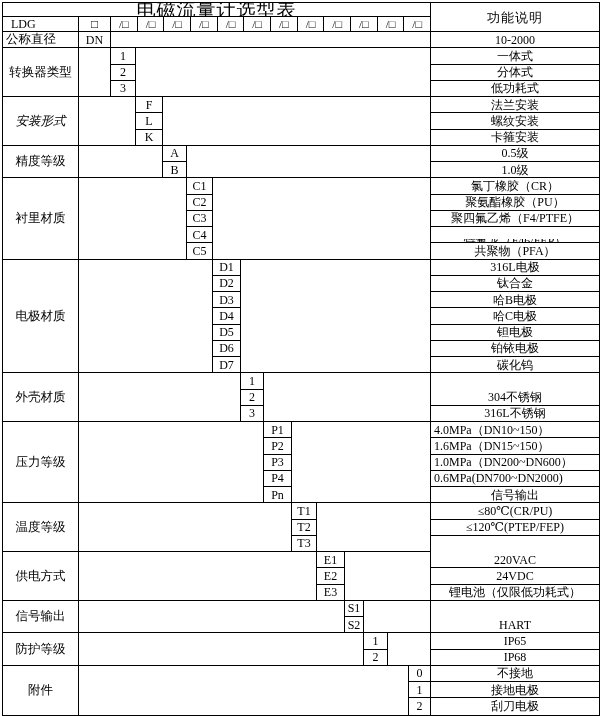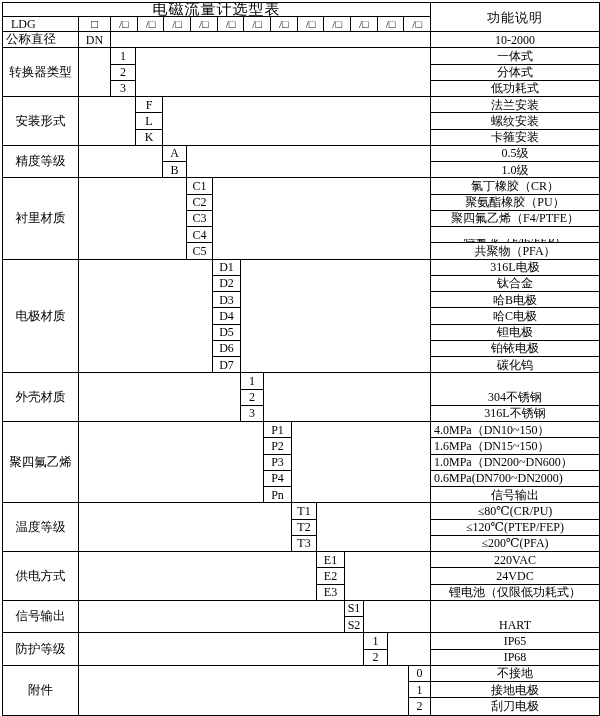--- a/index.html
+++ b/index.html
@@ -23,21 +23,21 @@
     font-size:12px;
     line-height:1;
     white-space:nowrap;
     overflow:hidden;
     color:#000;
   }
   .noR{border-right:none;}
   .noB{border-bottom:none;}
   .left{justify-content:flex-start;padding-left:3px;}
   .ldg{justify-content:flex-start;padding-left:8px;}
-  .title{font-size:15px;letter-spacing:1px;}
+  .title{font-size:19px;letter-spacing:1px;}
   .fn-header{border-right:none;font-size:13px;letter-spacing:1px;}
   .strip{padding:0;align-items:stretch;}
   .slot{
     flex:1 1 0;
     border-right:1px solid #000;
     display:flex;align-items:center;justify-content:center;
     font-size:11px;color:#000;
   }
   .slot:last-child{border-right:none;}
   .code{font-size:12px;}
@@ -72,21 +72,21 @@
     <div class="cell desc noR" style="grid-area: 3 / 16;">10-2000</div>
     <div class="cell label" style="grid-area: 4 / 1 / 7;">转换器类型</div>
     <div class="cell blank" style="grid-area: 4 / 2 / 7 / 3;"></div>
     <div class="cell code" style="grid-area: 4 / 3;">1</div>
     <div class="cell code" style="grid-area: 5 / 3;">2</div>
     <div class="cell code" style="grid-area: 6 / 3;">3</div>
     <div class="cell blank" style="grid-area: 4 / 4 / 7 / 16;"></div>
     <div class="cell desc noR" style="grid-area: 4 / 16;">一体式</div>
     <div class="cell desc noR" style="grid-area: 5 / 16;">分体式</div>
     <div class="cell desc noR" style="grid-area: 6 / 16;">低功耗式</div>
-    <div class="cell label" style="grid-area: 7 / 1 / 10;">安装形式</div>
+    <div class="cell label" style="grid-area: 7 / 1 / 10; font-style: italic;">安装形式</div>
     <div class="cell blank" style="grid-area: 7 / 2 / 10 / 4;"></div>
     <div class="cell code" style="grid-area: 7 / 4;">F</div>
     <div class="cell code" style="grid-area: 8 / 4;">L</div>
     <div class="cell code" style="grid-area: 9 / 4;">K</div>
     <div class="cell blank" style="grid-area: 7 / 5 / 10 / 16;"></div>
     <div class="cell desc noR" style="grid-area: 7 / 16;">法兰安装</div>
     <div class="cell desc noR" style="grid-area: 8 / 16;">螺纹安装</div>
     <div class="cell desc noR" style="grid-area: 9 / 16;">卡箍安装</div>
     <div class="cell label" style="grid-area: 10 / 1 / 12;">精度等级</div>
     <div class="cell blank" style="grid-area: 10 / 2 / 12 / 5;"></div>
@@ -127,42 +127,41 @@
     <div class="cell desc noR" style="grid-area: 23 / 16;">碳化钨</div>
     <div class="cell label" style="grid-area: 24 / 1 / 27;">外壳材质</div>
     <div class="cell blank" style="grid-area: 24 / 2 / 27 / 8;"></div>
     <div class="cell code" style="grid-area: 24 / 8;">1</div>
     <div class="cell code" style="grid-area: 25 / 8;">2</div>
     <div class="cell code" style="grid-area: 26 / 8;">3</div>
     <div class="cell blank" style="grid-area: 24 / 9 / 27 / 16;"></div>
     <div class="cell desc noR" style="grid-area: 24 / 16; margin-top: 32px;">碳钢</div>
     <div class="cell desc noR" style="grid-area: 25 / 16;">304不锈钢</div>
     <div class="cell desc noR" style="grid-area: 26 / 16;">316L不锈钢</div>
-    <div class="cell label" style="grid-area: 27 / 1 / 32;">聚四氟乙烯</div>
+    <div class="cell label" style="grid-area: 27 / 1 / 32;">压力等级</div>
     <div class="cell blank" style="grid-area: 27 / 2 / 32 / 9;"></div>
     <div class="cell code" style="grid-area: 27 / 9;">P1</div>
     <div class="cell code" style="grid-area: 28 / 9;">P2</div>
     <div class="cell code" style="grid-area: 29 / 9;">P3</div>
     <div class="cell code" style="grid-area: 30 / 9;">P4</div>
     <div class="cell code" style="grid-area: 31 / 9;">Pn</div>
     <div class="cell blank" style="grid-area: 27 / 10 / 32 / 16;"></div>
     <div class="cell desc noR left" style="grid-area: 27 / 16;">4.0MPa（DN10~150）</div>
     <div class="cell desc noR left" style="grid-area: 28 / 16;">1.6MPa（DN15~150）</div>
     <div class="cell desc noR left" style="grid-area: 29 / 16;">1.0MPa（DN200~DN600）</div>
     <div class="cell desc noR left" style="grid-area: 30 / 16;">0.6MPa(DN700~DN2000)</div>
     <div class="cell desc noR" style="grid-area: 31 / 16;">信号输出</div>
     <div class="cell label" style="grid-area: 32 / 1 / 35;">温度等级</div>
     <div class="cell blank" style="grid-area: 32 / 2 / 35 / 10;"></div>
     <div class="cell code" style="grid-area: 32 / 10;">T1</div>
     <div class="cell code" style="grid-area: 33 / 10;">T2</div>
     <div class="cell code" style="grid-area: 34 / 10;">T3</div>
     <div class="cell blank" style="grid-area: 32 / 11 / 35 / 16;"></div>
     <div class="cell desc noR" style="grid-area: 32 / 16;">≤80℃(CR/PU)</div>
     <div class="cell desc noR" style="grid-area: 33 / 16;">≤120℃(PTEP/FEP)</div>
-    <div class="cell desc noR" style="grid-area: 34 / 16;">≤200℃(PFA)</div>
     <div class="cell label" style="grid-area: 35 / 1 / 38;">供电方式</div>
     <div class="cell blank" style="grid-area: 35 / 2 / 38 / 11;"></div>
     <div class="cell code" style="grid-area: 35 / 11;">E1</div>
     <div class="cell code" style="grid-area: 36 / 11;">E2</div>
     <div class="cell code" style="grid-area: 37 / 11;">E3</div>
     <div class="cell blank" style="grid-area: 35 / 12 / 38 / 16;"></div>
     <div class="cell desc noR" style="grid-area: 35 / 16;">220VAC</div>
     <div class="cell desc noR" style="grid-area: 36 / 16;">24VDC</div>
     <div class="cell desc noR" style="grid-area: 37 / 16;">锂电池（仅限低功耗式）</div>
     <div class="cell label" style="grid-area: 38 / 1 / 40;">信号输出</div>

